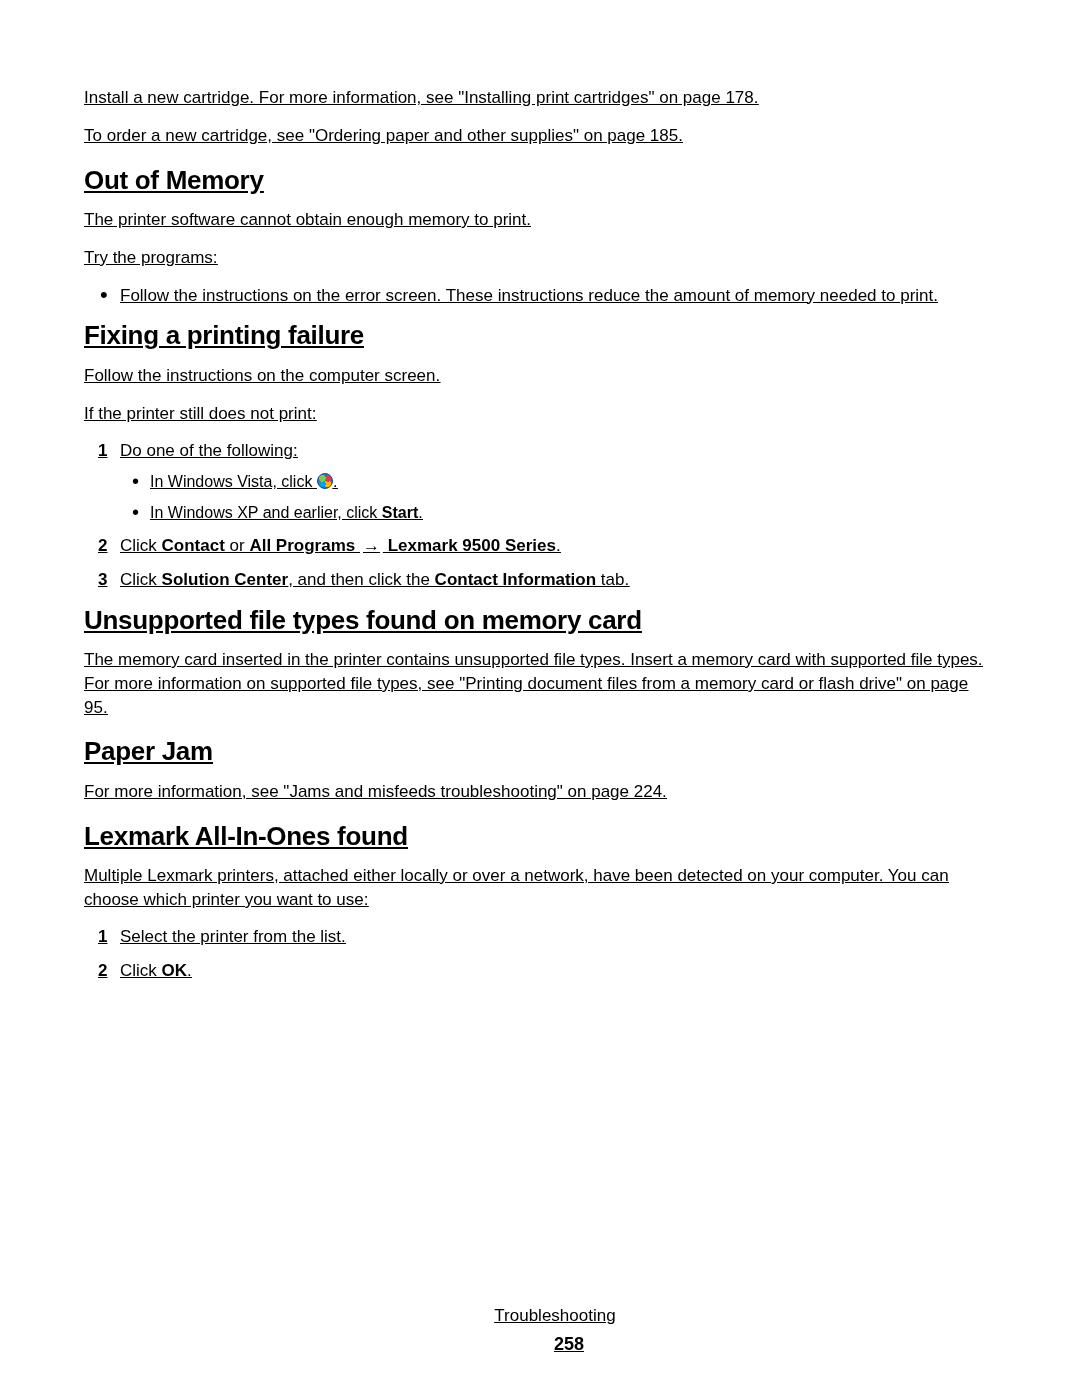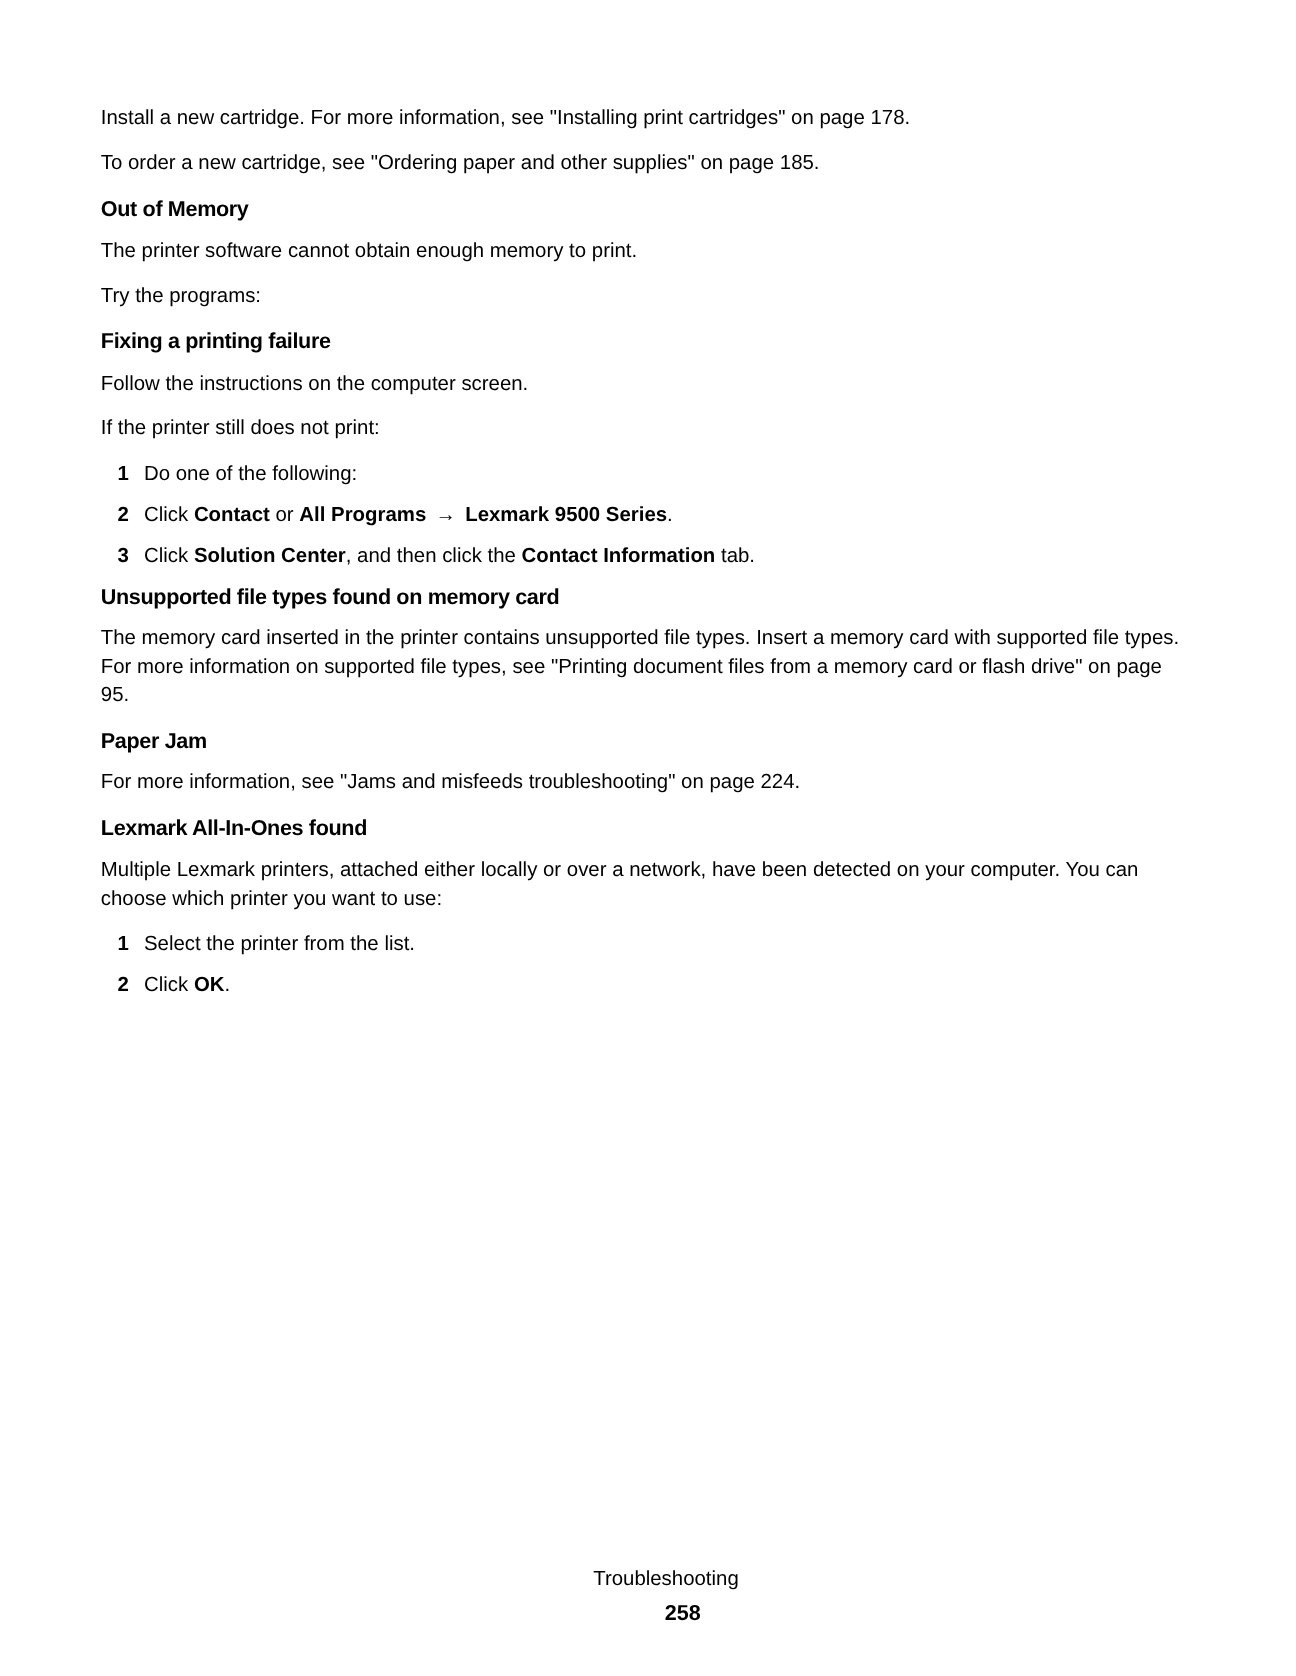--- a/index.html
+++ b/index.html
@@ -1,37 +1,38 @@
 <!DOCTYPE html>
 <html><head>
   <meta charset="utf-8">
   <style>
     * {
       margin: 0;
       padding: 0;
       box-sizing: border-box;
+      text-decoration: underline;
     }
     body {
       font-family: "Segoe UI", "Myriad Pro", Arial, sans-serif;
       font-size: 17px;
       line-height: 1.4;
       color: #000;
       background: #fff;
       width: 1080px;
       min-height: 1397px;
       padding: 86px 84px 40px 84px;
       position: relative;
     }
     .para {
       margin-bottom: 14px;
     }
     h2 {
       font-family: "Segoe UI", Arial, sans-serif;
       font-weight: 700;
-      font-size: 18px;
+      font-size: 26px;
       margin-top: 8px;
       margin-bottom: 10px;
       letter-spacing: -0.3px;
     }
     ul.bullets {
       list-style: none;
       padding-left: 36px;
       margin-bottom: 10px;
     }
     ul.bullets > li {
@@ -119,29 +120,38 @@
 </head>
 <body>
 
 <p class="para">Install a new cartridge. For more information, see "Installing print cartridges" on page 178.</p>
 <p class="para">To order a new cartridge, see "Ordering paper and other supplies" on page 185.</p>
 
 <h2>Out of Memory</h2>
 <p class="para">The printer software cannot obtain enough memory to print.</p>
 <p class="para">Try the programs:</p>
 <ul class="bullets">
+  <li>Follow the instructions on the error screen. These instructions reduce the amount of memory needed to print.</li>
 </ul>
 
 <h2>Fixing a printing failure</h2>
 <p class="para">Follow the instructions on the computer screen.</p>
 <p class="para">If the printer still does not print:</p>
 <ol class="numbered">
   <li>
     <span class="num">1</span>
     <span>Do one of the following:</span>
+    <ul class="sub-bullets">
+      <li>
+        <span>In Windows Vista, click </span><span class="win-icon"></span><span>.</span>
+      </li>
+      <li>
+        <span>In Windows XP and earlier, click </span><span class="b">Start</span><span>.</span>
+      </li>
+    </ul>
   </li>
   <li>
     <span class="num">2</span>
     <span>Click </span><span class="b">Contact</span><span> or </span><span class="b">All Programs </span><span class="b arrow">→</span><span class="b"> Lexmark 9500 Series</span><span>.</span>
   </li>
   <li>
     <span class="num">3</span>
     <span>Click </span><span class="b">Solution Center</span><span>, and then click the </span><span class="b">Contact Information</span><span> tab.</span>
   </li>
 </ol>

